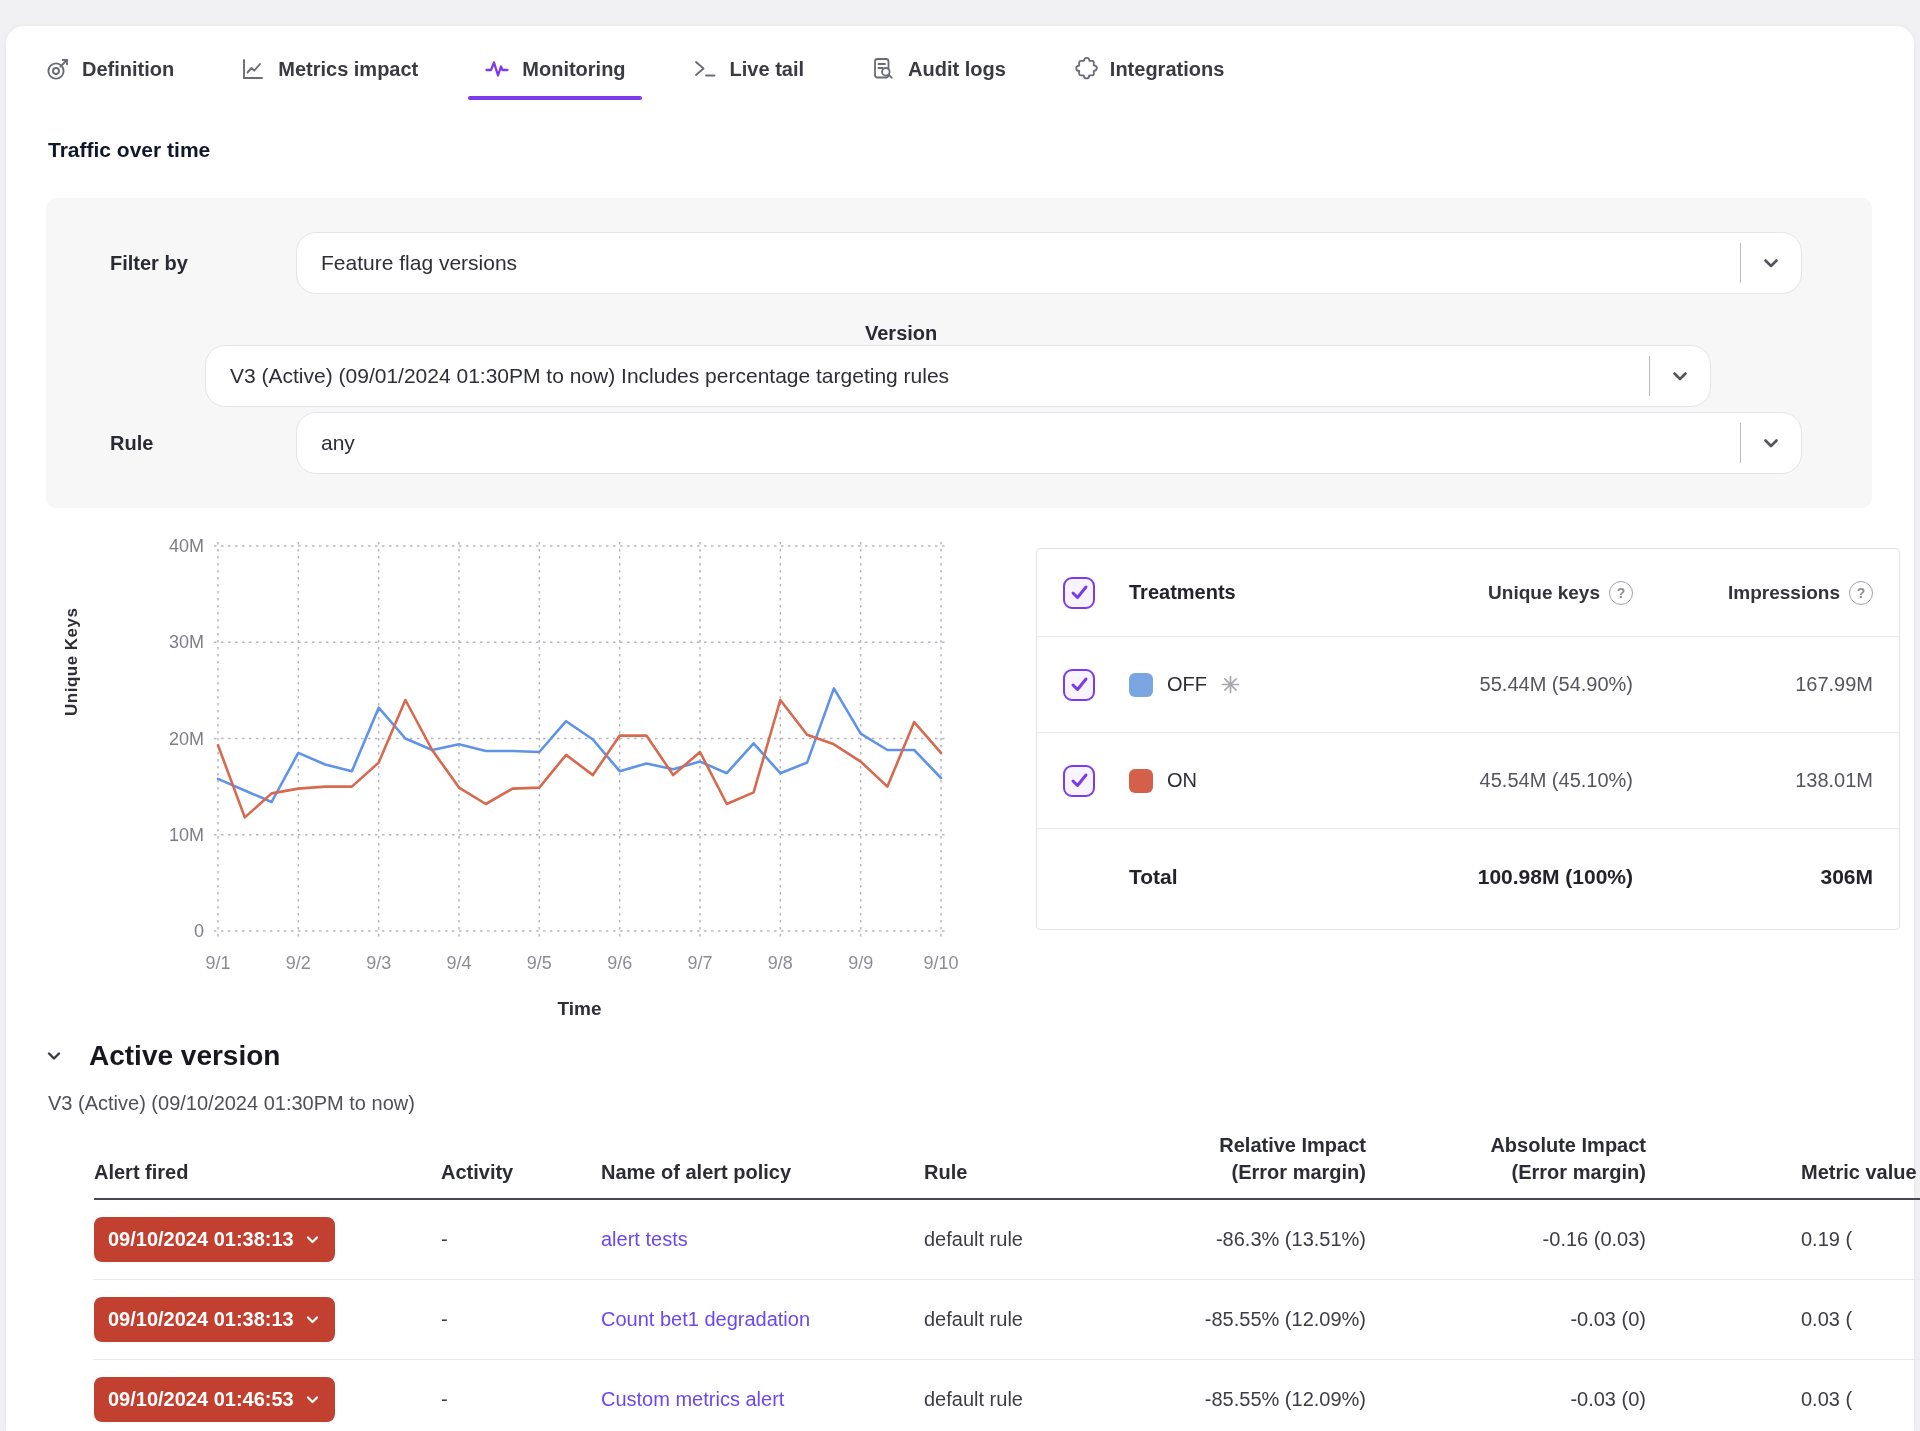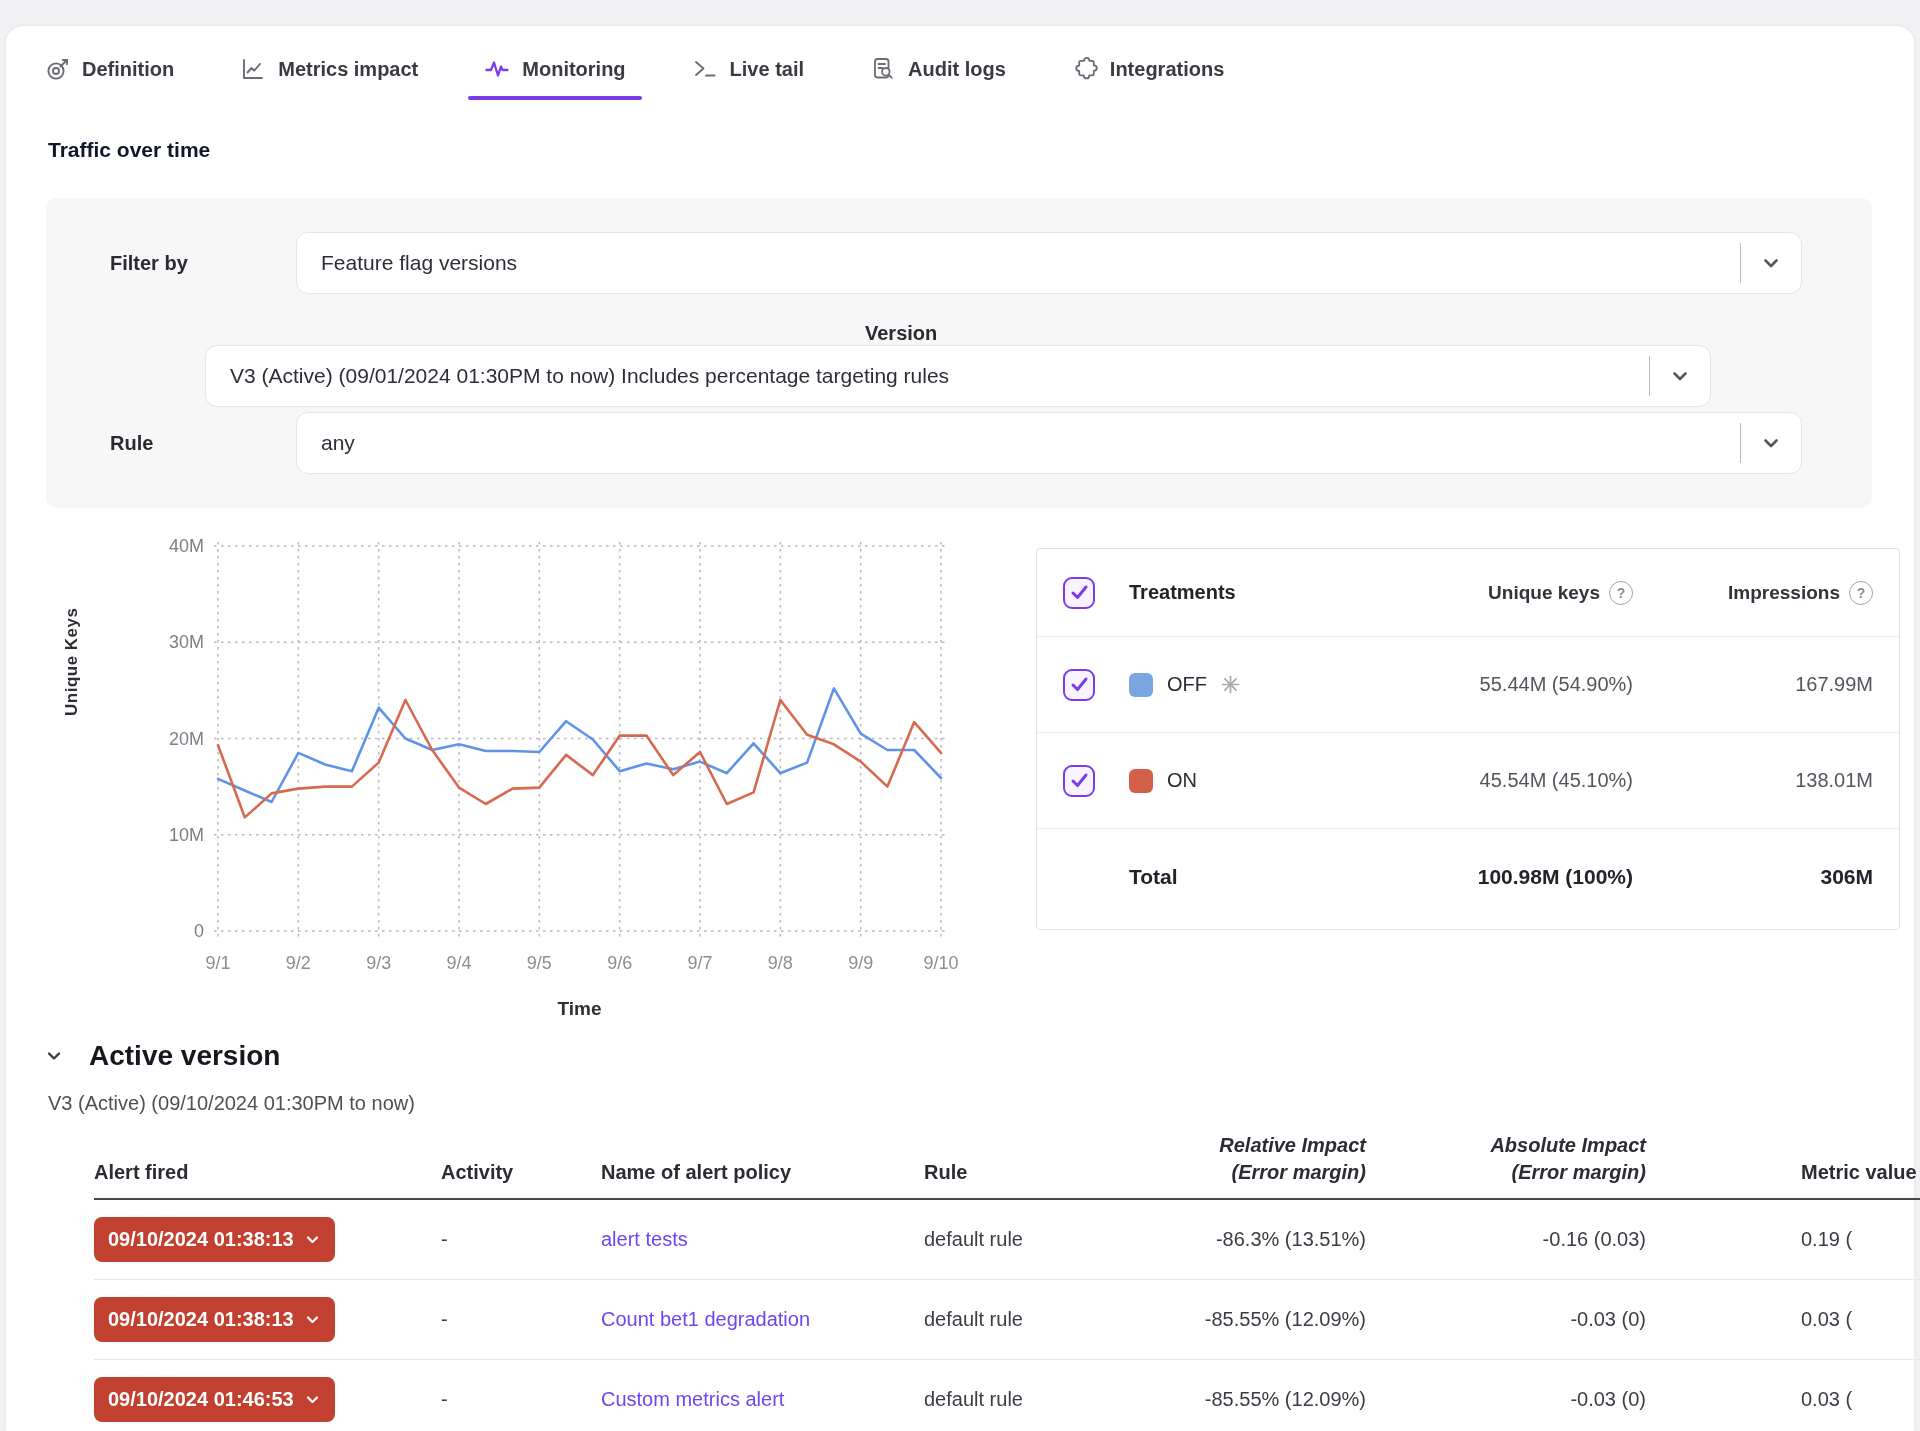--- a/index.html
+++ b/index.html
@@ -18,21 +18,21 @@
     height:4px; border-radius:3px; background:#7c3aed; }
 
   .section-title { position:absolute; left:42px; top:112px; font-size:21px; font-weight:700; color:#0f172a; }
 
   
   .filter-panel { position:absolute; left:40px; top:172px; width:1826px; height:310px;
     background:#f7f7f8; border-radius:10px; }
   .filter-row { position:absolute; left:64px; right:66px; height:62px; display:flex; align-items:center; }
   .filter-row .flabel { width:186px; font-size:20px; font-weight:700; color:#2a2a33; }
   .fselect { flex:0 0 auto; width:1506px; height:62px; background:#ffffff; border:1px solid #e4e4ea;
-    border-radius:12px; display:flex; align-items:center; cursor:pointer; overflow:hidden; }
+    border-radius:20px; display:flex; align-items:center; cursor:pointer; overflow:hidden; }
   .fselect .fvalue { flex:1; padding:0 24px; font-size:21px; color:#2e2e38; white-space:nowrap; overflow:hidden; }
   .fselect .fdivider { width:1px; height:40px; background:#b9b9c1; }
   .fselect .fchev { width:60px; display:flex; align-items:center; justify-content:center; color:#55555e; }
 
   
   .chart-wrap { position:absolute; left:130px; top:505px; width:830px; height:505px; }
   .y-axis-title { position:absolute; left:56px; top:690px; transform:rotate(-90deg); transform-origin:left top;
     font-size:17px; font-weight:700; color:#2e2e36; letter-spacing:.5px; }
 
   
@@ -56,21 +56,21 @@
   
   .av-head { position:absolute; left:38px; top:1014px; display:flex; align-items:center; gap:25px; cursor:pointer; }
   .av-title { font-size:28px; font-weight:700; color:#17171f; }
   .av-sub { position:absolute; left:42px; top:1066px; font-size:20px; color:#4f4f58; }
 
   
   .alerts { position:absolute; left:88px; top:1106px; width:1905px; }
   .a-grid { display:grid; grid-template-columns:347px 160px 323px 212px 230px 280px 310px; align-items:end; }
   .a-headrow { border-bottom:2px solid #47474f; padding-bottom:12px; }
   .a-h { font-size:20px; font-weight:700; color:#2c2c34; line-height:1.35; }
-  .a-h.right { text-align:right;font-style:italic; }
+  .a-h.right { text-align:right; }
   .a-row { display:grid; grid-template-columns:347px 160px 323px 212px 230px 280px 310px;
     align-items:center; height:80px; border-bottom:1px solid #e8e8ec; }
   .a-row:last-child { border-bottom:2px solid #3a3a42; }
   .a-cell { font-size:20px; color:#3c3c44; }
   .a-cell.right { text-align:right; }
   .a-cell.metric { padding-left:155px; white-space:nowrap; overflow:hidden; }
   .badge { display:inline-flex; align-items:center; gap:10px; background:#c2402f; color:#ffffff;
     border-radius:8px; padding:11px 14px; font-size:20px; font-weight:700; cursor:pointer; white-space:nowrap; }
   .alert-link { color:#6b46f2; cursor:pointer; text-decoration:none; }
   svg { display:block; }

